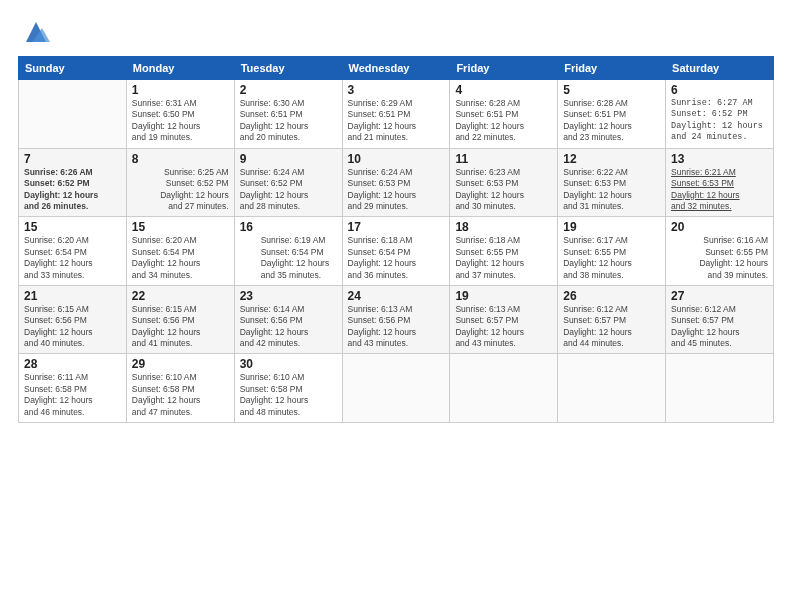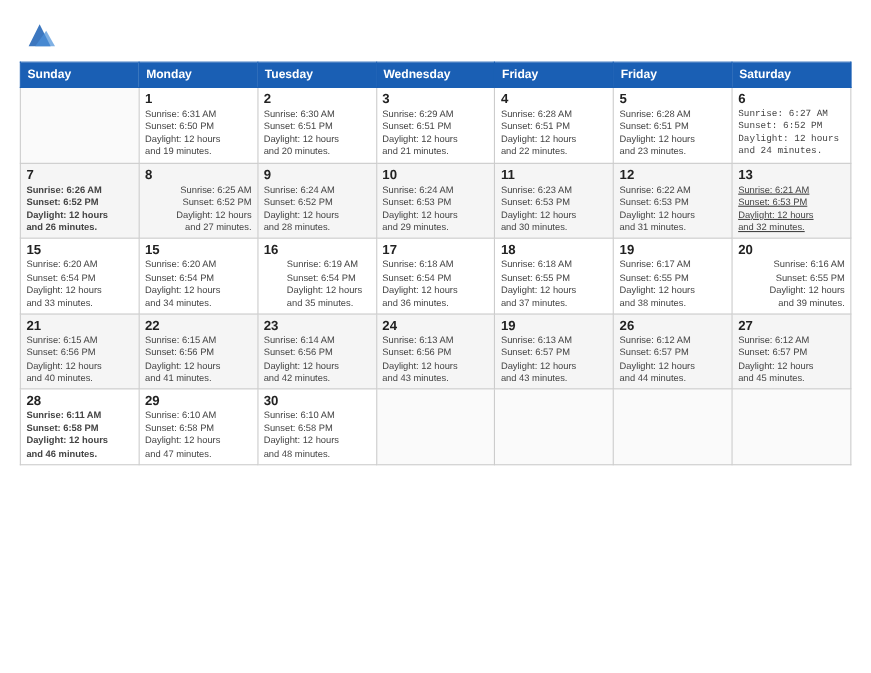--- a/index.html
+++ b/index.html
@@ -330,21 +330,21 @@
             <span class="day-number">27</span>
             <div class="day-info" style="white-space: pre-line;">Sunrise: 6:12 AM
 Sunset: 6:57 PM
 Daylight: 12 hours
 and 45 minutes.</div>
           </td>
         </tr>
         <tr>
           <td>
             <span class="day-number">28</span>
-            <div class="day-info" style="white-space: pre-line; font-weight: bold;">Sunrise: 6:11 AM
+            <div class="day-info" style="white-space: pre-line;">Sunrise: 6:11 AM
 Sunset: 6:58 PM
 Daylight: 12 hours
 and 46 minutes.</div>
           </td>
           <td>
             <span class="day-number">29</span>
             <div class="day-info" style="white-space: pre-line;">Sunrise: 6:10 AM
 Sunset: 6:58 PM
 Daylight: 12 hours
 and 47 minutes.</div>

